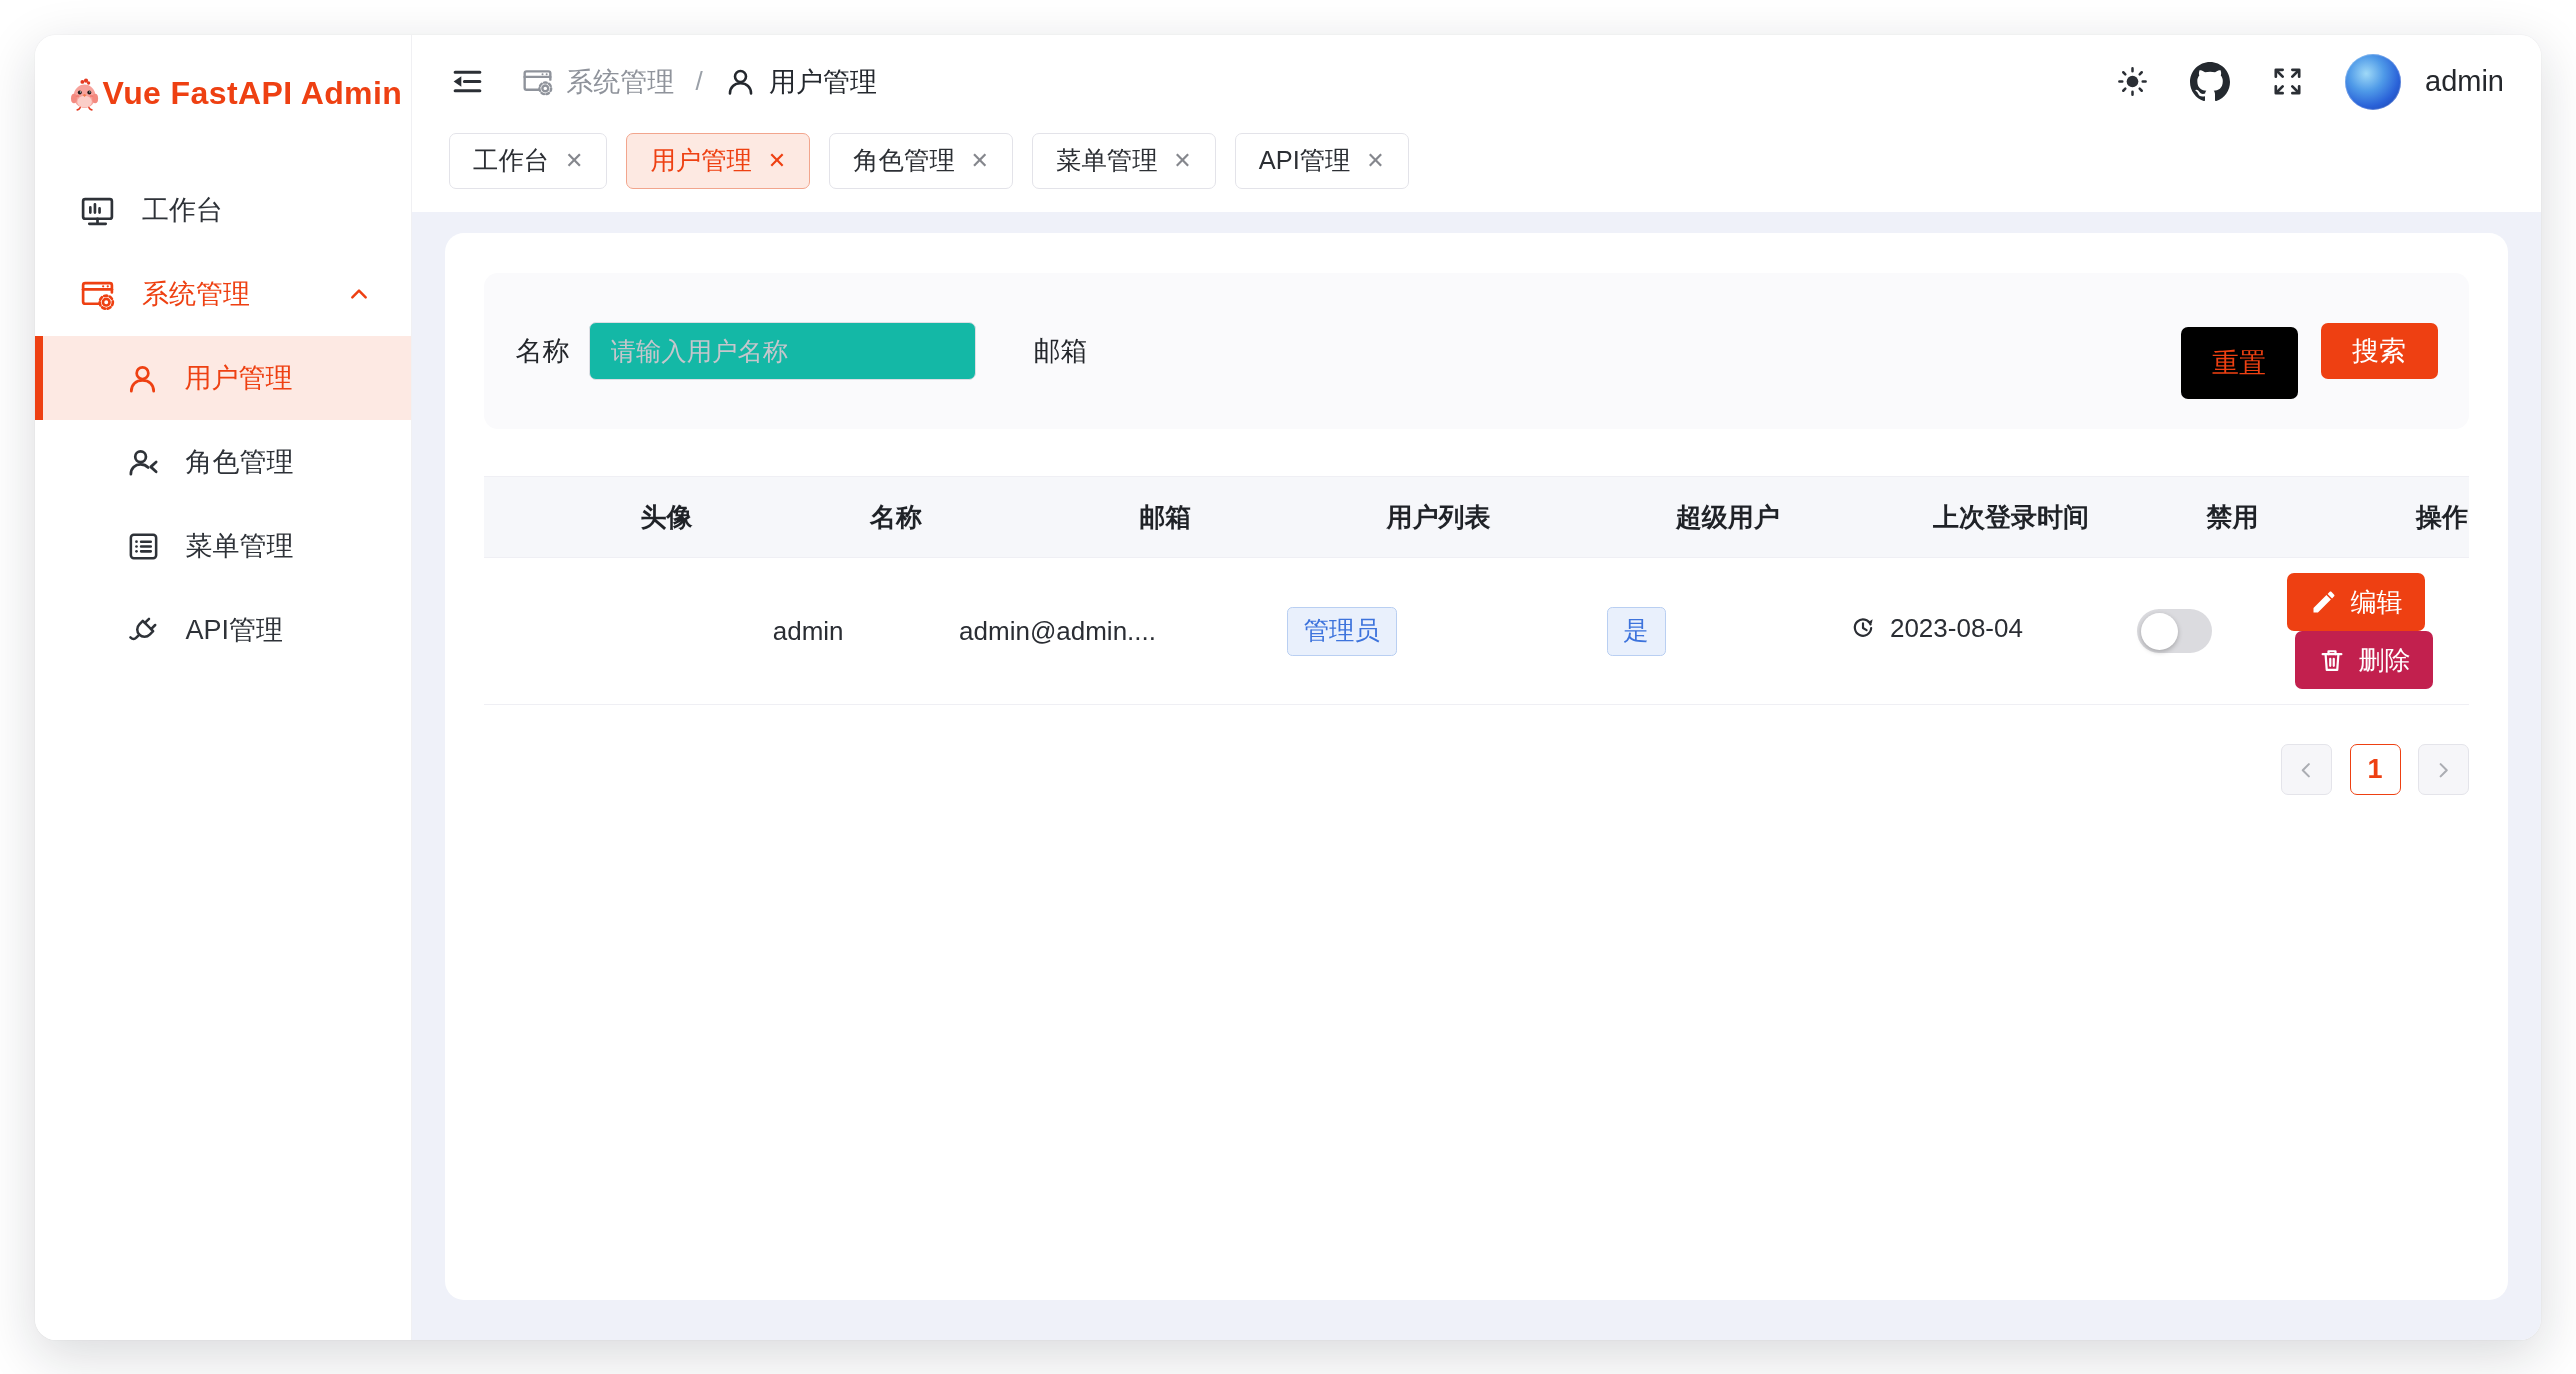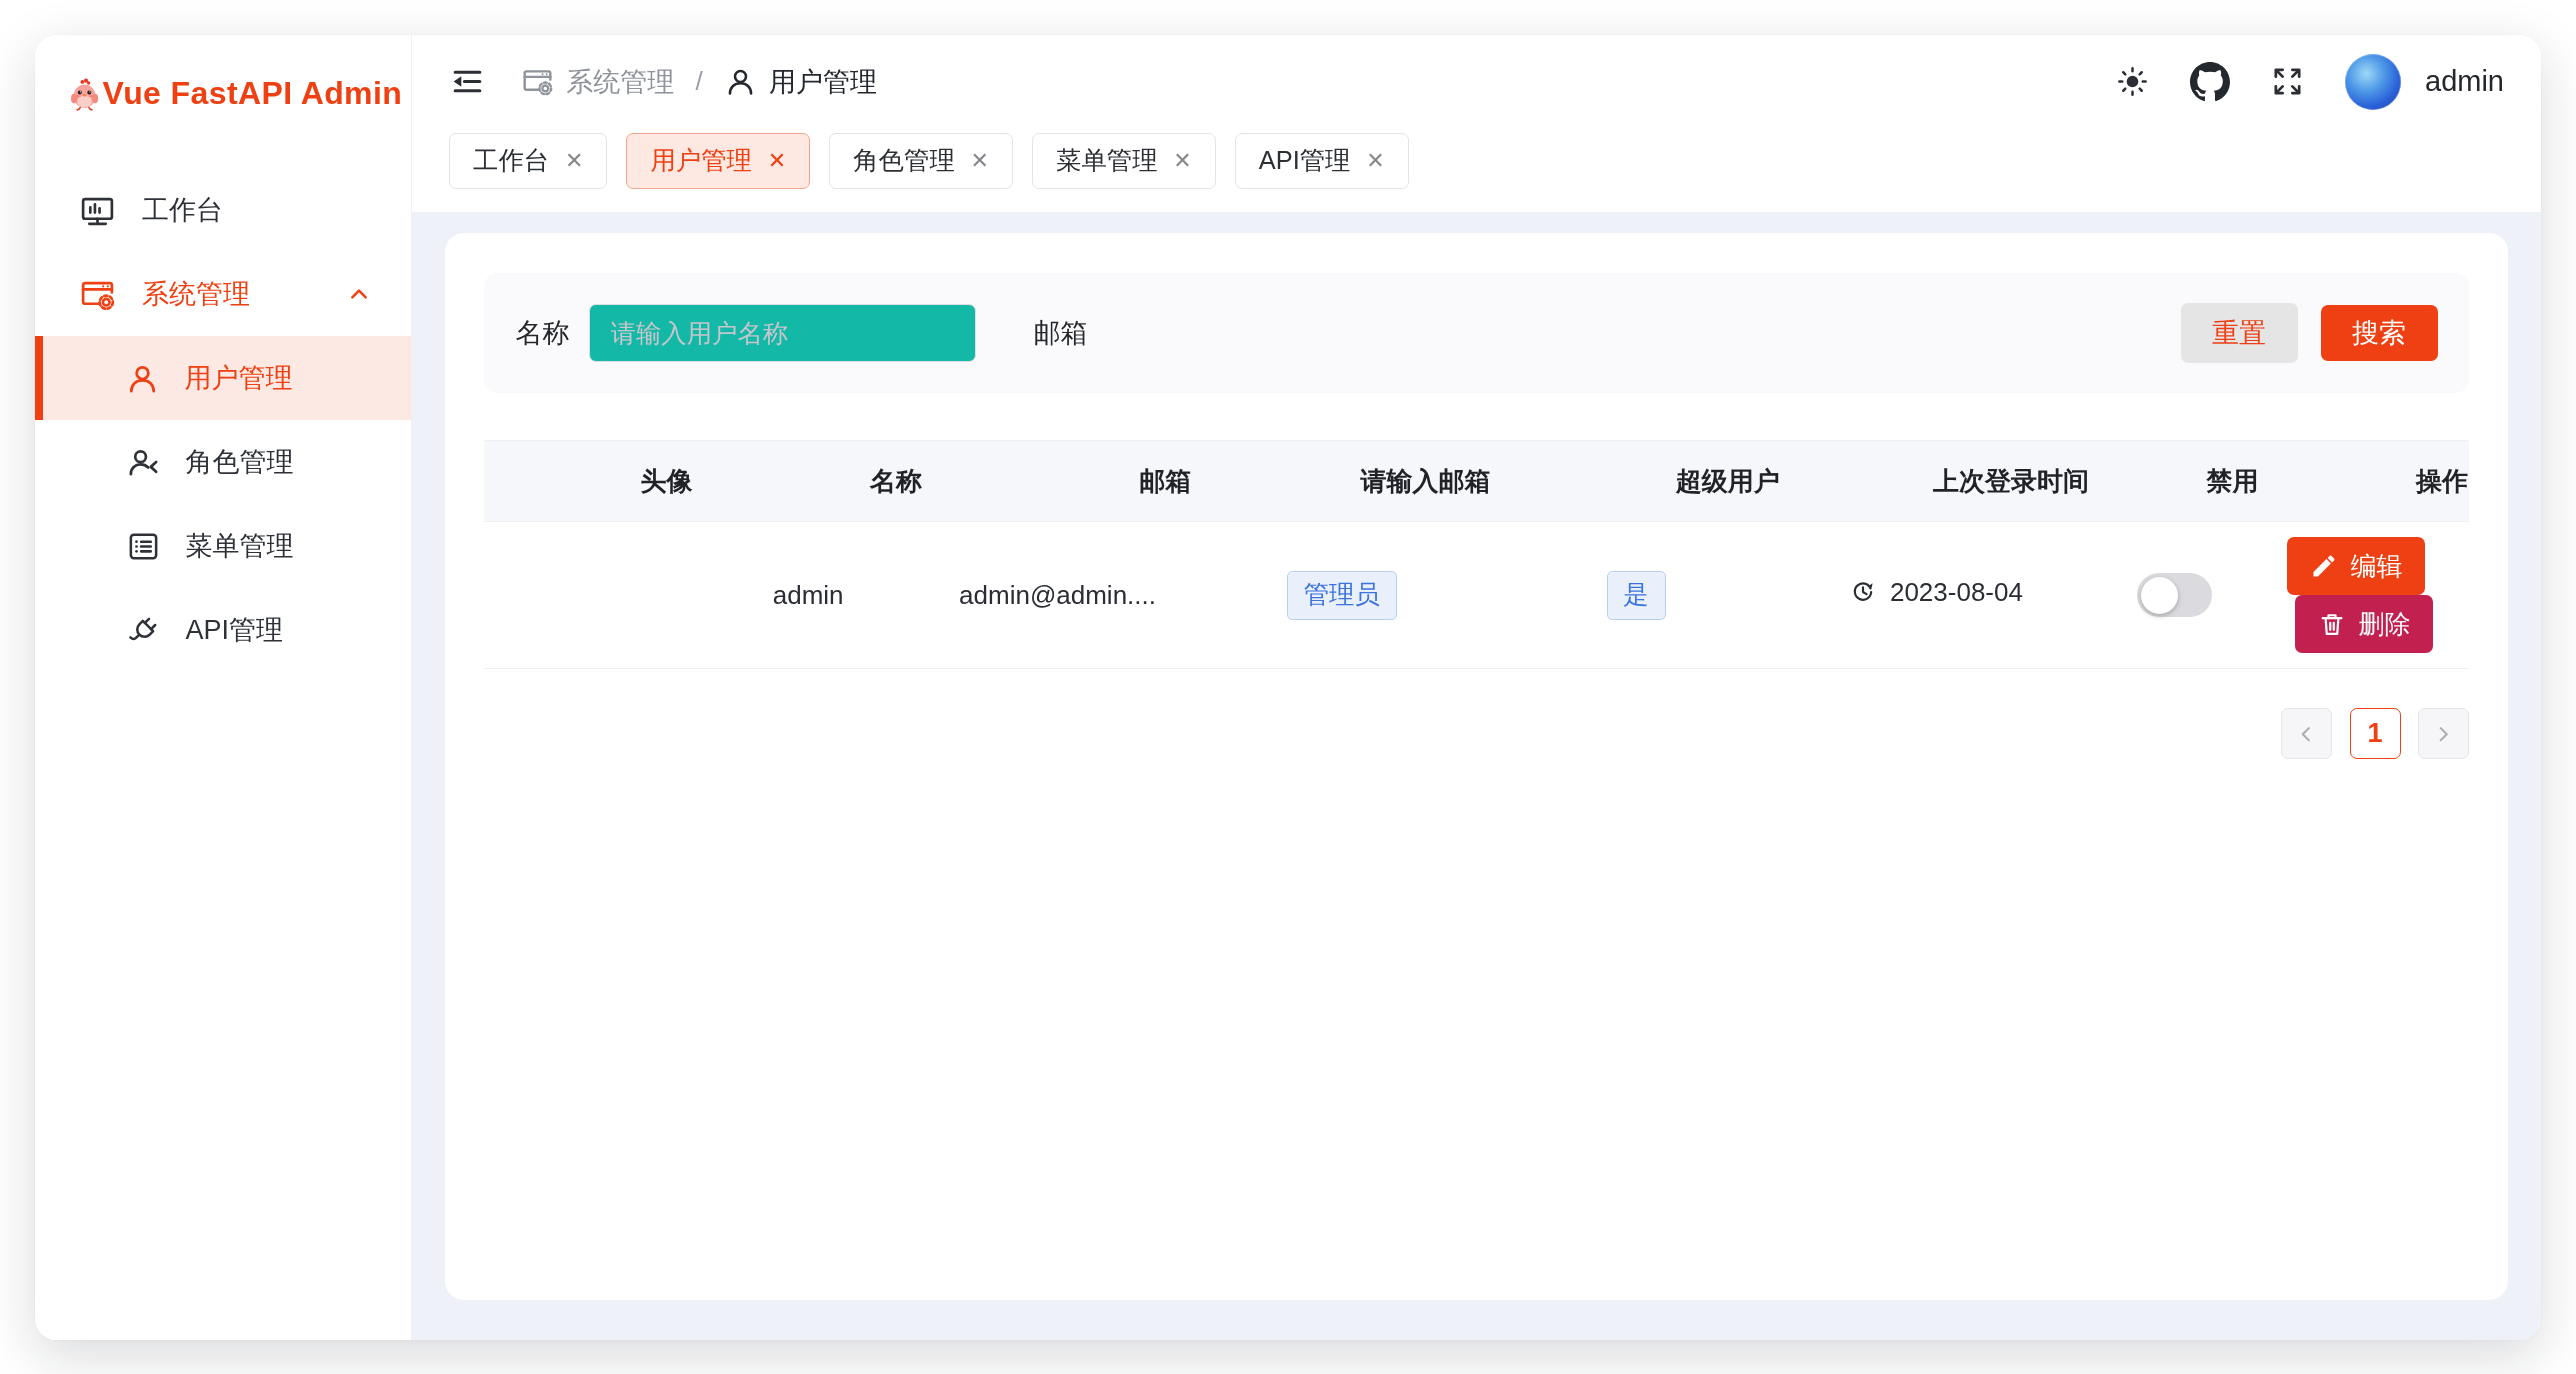--- a/index.html
+++ b/index.html
@@ -51,21 +51,21 @@
     font-family:inherit;}
   .btn-new{background:#EE4012;color:#fff;height:61px;padding:0 28px;font-size:27px;gap:14px;}
   .btn-new .plus{font-size:33px;font-weight:400;line-height:1;margin-top:-3.5px;}
   .card{flex:1;background:#fff;border-radius:19px;padding:40px 39px 35px;margin-bottom:40px;display:flex;flex-direction:column;min-height:0;}
   .querybar{flex:none;background:#FAFAFC;border-radius:14px;padding:30px 31.5px;display:flex;align-items:center;}
   .q-label{font-size:27px;color:#23262B;margin-right:19px;white-space:nowrap;}
   .q-input{width:387px;height:58px;border:0.9px solid #DEDEE4;border-radius:7px;background:#14b8a6;padding:0 21px;
     font-size:25.4px;color:#33363C;font-family:inherit;outline:none;}
   .q-input::placeholder{color:#C6C6CC;}
   .gap2{margin-left:58px;}
-  .btn-reset{margin-left:auto;background:#e5e5e5;color:#EE4012;height:60px;padding:0 31.5px;font-size:27px;}
+  .btn-reset{margin-left:auto;background:#000000;color:#EE4012;height:72px;padding:0 31.5px;font-size:27px;margin-top:24px;}
   .btn-search{margin-left:23px;background:#EE4012;color:#fff;height:56px;padding:0 31.5px;font-size:27px;}
   table{margin-top:47px;width:100%;border-collapse:collapse;table-layout:fixed;}
   th{height:81px;background:#F6F7FA;font-size:26px;font-weight:700;color:#1F2227;text-align:right;
     border-top:0.9px solid #EFEFF4;border-bottom:0.9px solid #EFEFF4;}
   td{height:147px;font-size:26px;color:#2A2D33;text-align:center;border-bottom:0.9px solid #EFEFF4;vertical-align:middle;}
   .tag{display:inline-block;padding:7.9px 15.8px;background:#E9F0FC;border:0.9px solid #B9CFF2;border-radius:5.3px;
     color:#3D73DC;font-size:25.4px;line-height:1.25;}
   .lastlogin{display:inline-flex;align-items:center;gap:12.3px;}
   .lastlogin svg{width:30px;height:30px;}
   .switch{display:inline-block;width:75px;height:44px;border-radius:22px;background:#DBDBDF;position:relative;cursor:pointer;vertical-align:middle;}
@@ -272,21 +272,21 @@
             <col style="width:14.5%">
               <col style="width:15.5%">
               <col style="width:8.5%">
               <col style="width:10.5%">
           </colgroup>
           <thead>
             <tr>
               <th>头像</th>
               <th>名称</th>
               <th>邮箱</th>
-              <th>请输入邮箱</th>
+              <th>用户列表</th>
               <th>超级用户</th>
               <th>上次登录时间</th>
               <th>禁用</th>
               <th>操作</th>
             </tr>
           </thead>
           <tbody>
             <tr>
               <td></td>
               <td>admin</td>

